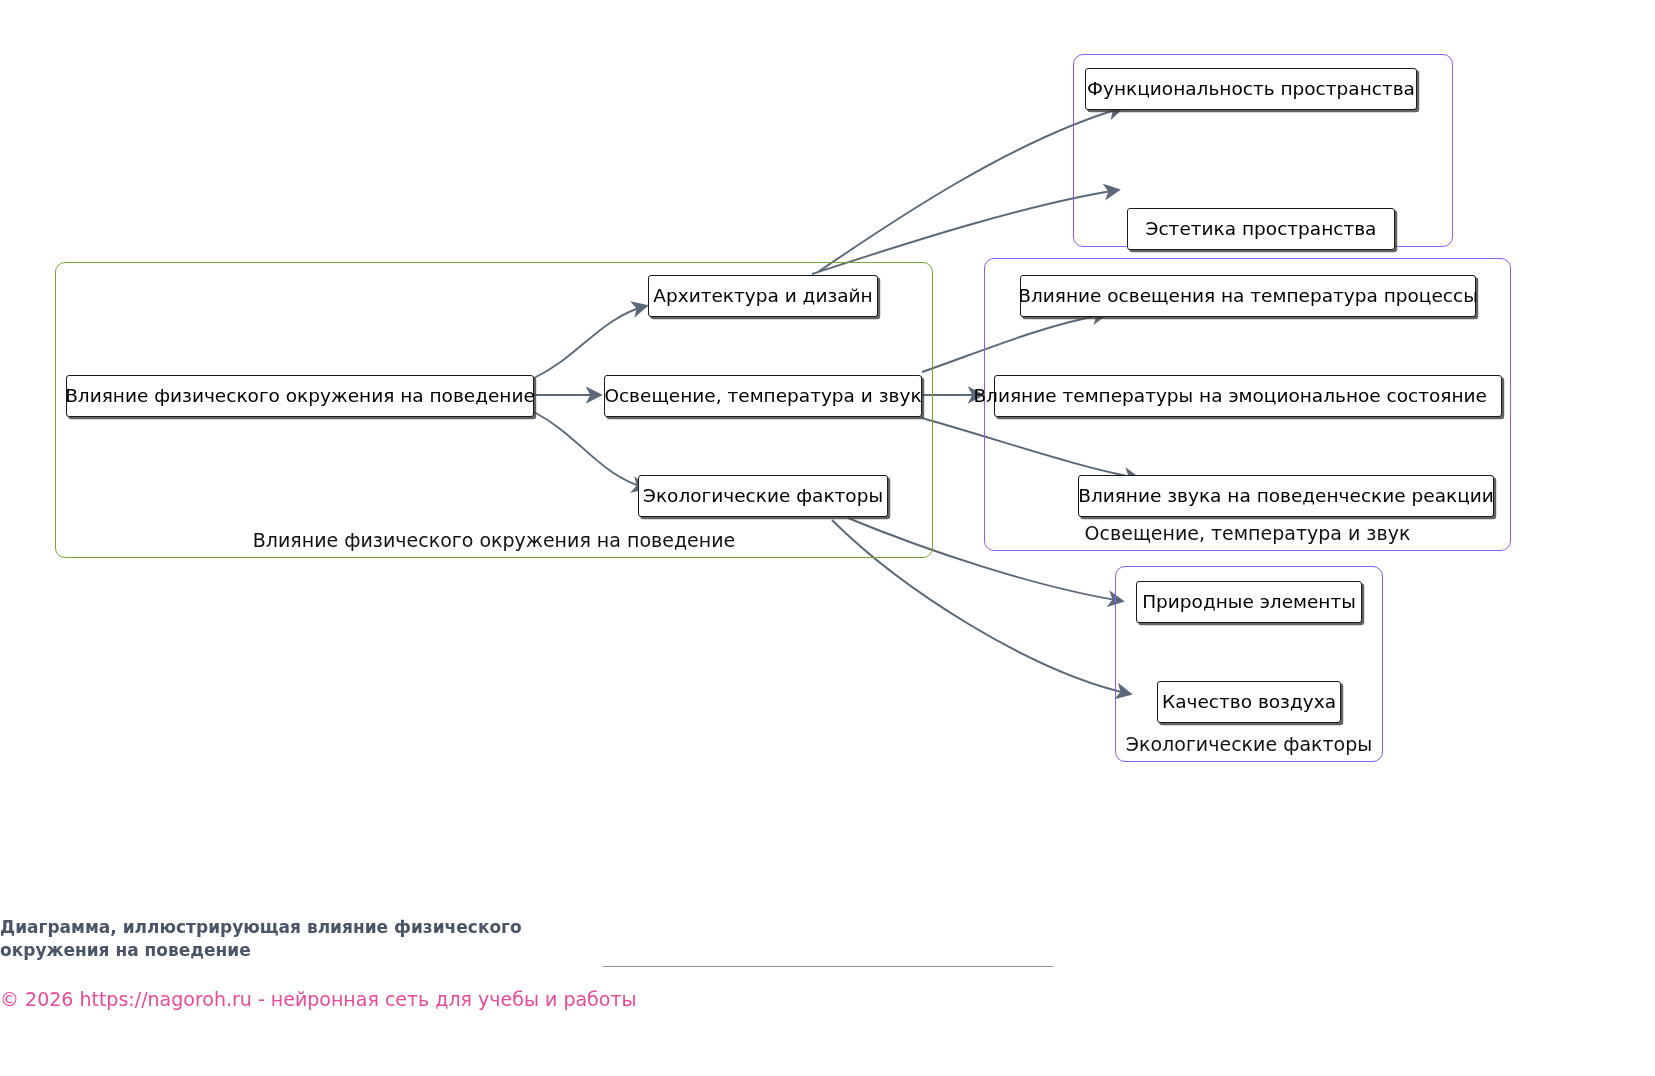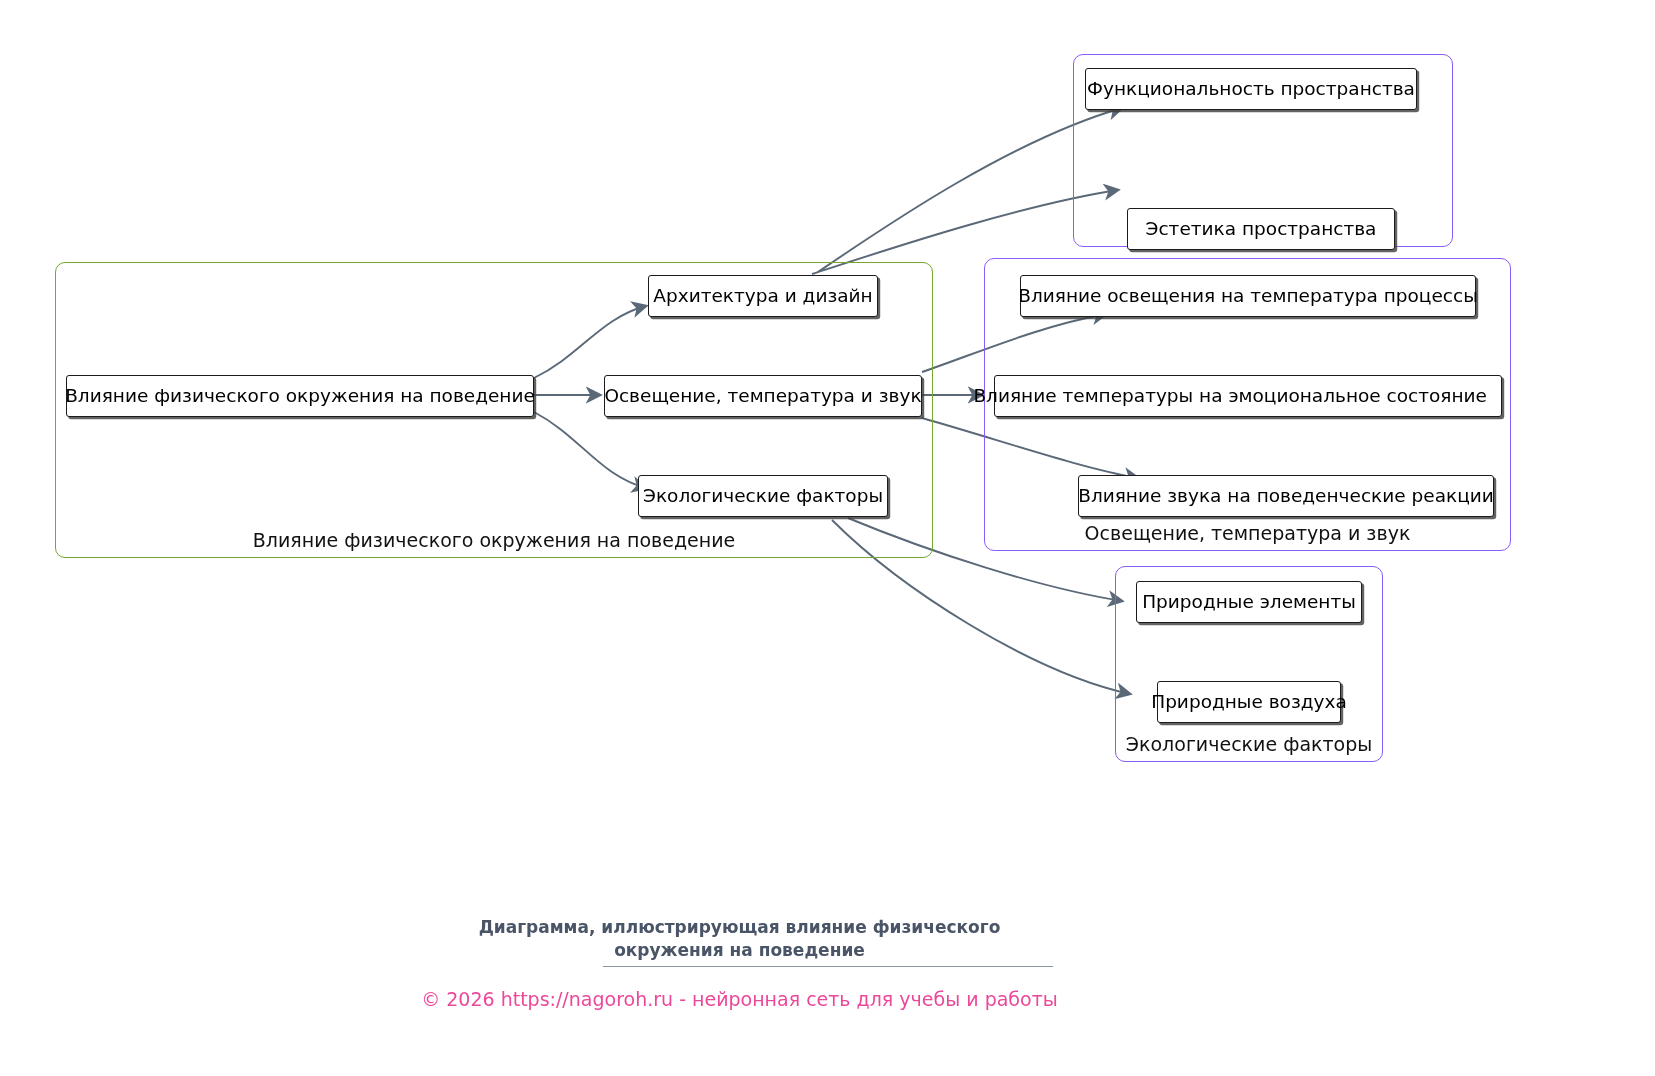--- a/index.html
+++ b/index.html
@@ -67,21 +67,20 @@
     justify-content: center;
     white-space: nowrap;
     box-shadow: 2.2px 2.2px 0 0 rgba(60,60,60,0.80);
     padding: 0 14px;
   }
 
   .footer {
     position: absolute;
     left: 0;
     width: 1479px;
-    text-align: center;
   }
   .footer-title {
     top: 916px;
     font-size: 17px;
     font-weight: bold;
     color: #4a5568;
     line-height: 1.35;
   }
   .footer-rule {
     position: absolute;
@@ -183,21 +182,21 @@
 
   <div class="node" style="left:1040px; top:475px; width:416px; height:42px;margin-left:38px;">
     <span>Влияние звука на поведенческие реакции</span>
   </div>
 
   <div class="node" style="left:1136px; top:581px; width:226px; height:42px;">
     <span>Природные элементы</span>
   </div>
 
   <div class="node" style="left:1157px; top:681px; width:184px; height:42px;">
-    <span>Природные воздуха</span>
+    <span>Качество воздуха</span>
   </div>
 
   <div class="footer footer-title">
     <div>Диаграмма, иллюстрирующая влияние физического</div>
     <div>окружения на поведение</div>
   </div>
   <div class="footer-rule"></div>
   <div class="footer footer-copy">© 2026 https://nagoroh.ru - нейронная сеть для учебы и работы</div>
 
 </div>

